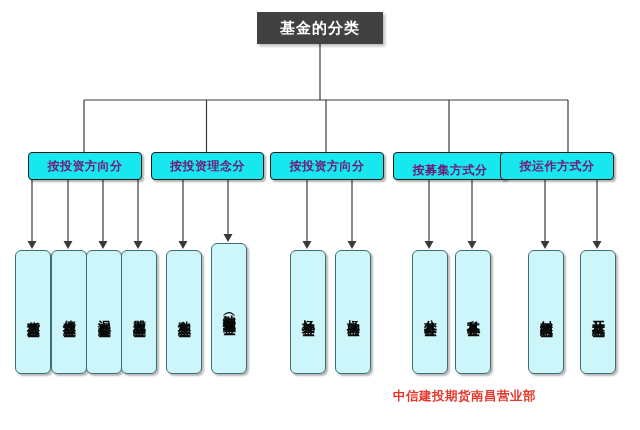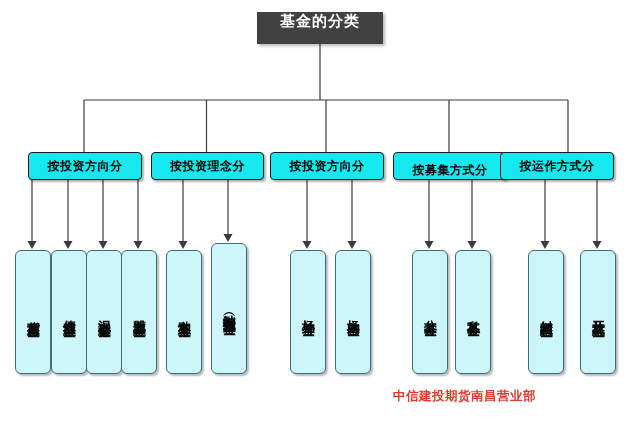--- a/index.html
+++ b/index.html
@@ -14,31 +14,31 @@
   svg.lines{position:absolute;left:0;top:0;width:640px;height:430px;pointer-events:none;}
 
   .root-box{
     position:absolute;
     left:257px;top:12px;width:126px;height:32px;
     background:#414141;
     color:#ffffff;
     font-weight:bold;
     font-size:15px;
     letter-spacing:1px;
-    display:flex;align-items:flex-start;justify-content:center;
+    display:flex;align-items:center;justify-content:center;
     box-shadow:2px 2px 3px rgba(0,0,0,0.28);
   }
 
   .cat-box{
     position:absolute;
     top:152px;height:26px;
     background:#17e8f0;
     border:1px solid #1b1b1b;
     border-radius:4px;
-    color:#000000;
+    color:#701a75;
     font-weight:bold;
     font-size:12px;
     letter-spacing:0.5px;
     display:flex;align-items:center;justify-content:center;
     box-shadow:2px 2px 2px rgba(0,0,0,0.30);
   }
 
   .leaf-box{
     position:absolute;
     width:34px;

